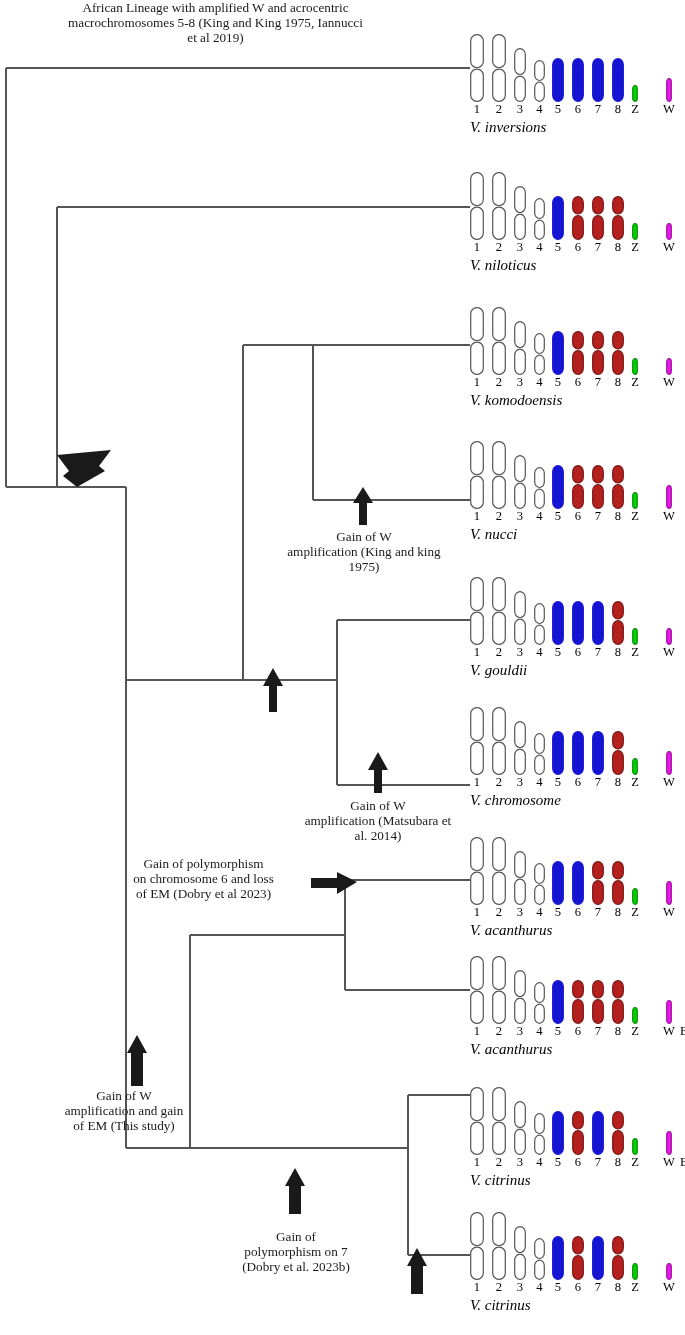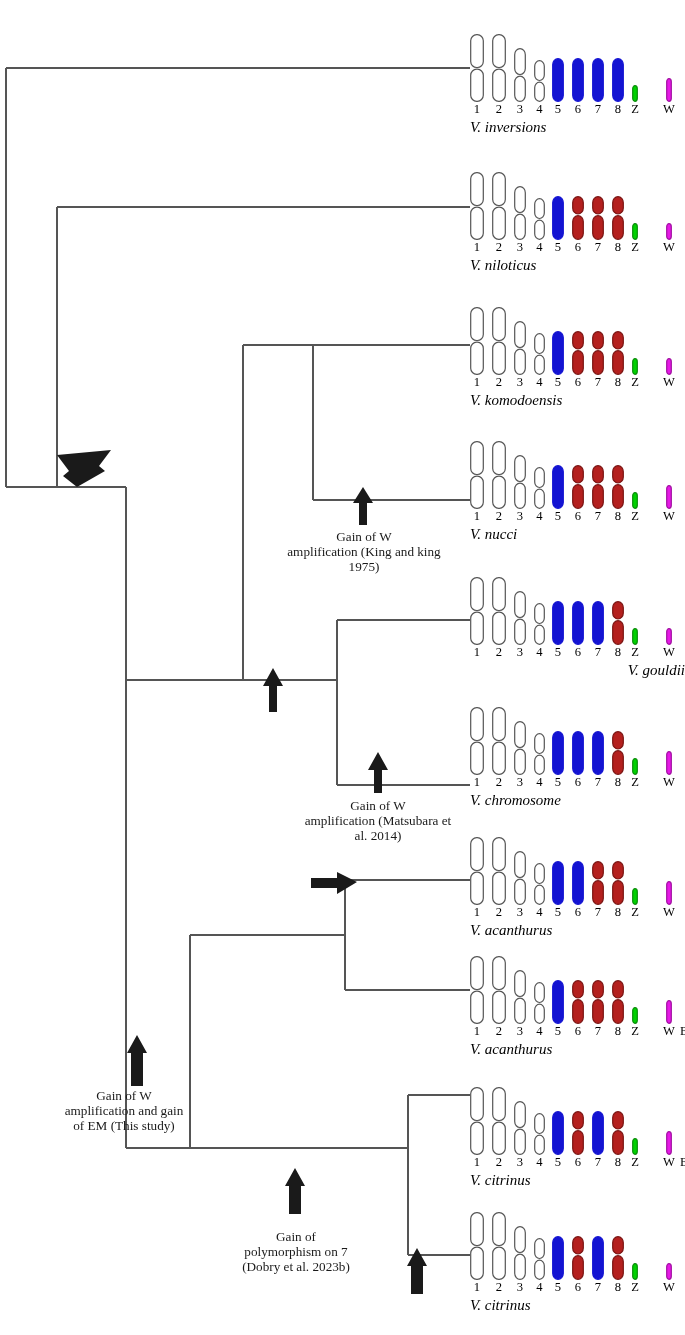--- a/index.html
+++ b/index.html
@@ -80,31 +80,37 @@
       <path d="M357,882 L337,872 L337,878 L311,878 L311,888 L337,888 L337,894 Z"></path>
 
       <path d="M137,1035 L127,1053 L131,1053 L131,1086 L143,1086 L143,1053 L147,1053 Z"></path>
 
       <path d="M295,1168 L285,1186 L289,1186 L289,1214 L301,1214 L301,1186 L305,1186 Z"></path>
 
       <path d="M417,1248 L407,1266 L411,1266 L411,1294 L423,1294 L423,1266 L427,1266 Z"></path>
     </g>
   </svg>
 
+  <div class="ann" style="left:18px;top:0px;width:395px;">African Lineage with amplified W and acrocentric
+macrochromosomes 5-8 (King and King 1975, Iannucci
+et al 2019)</div>
 
 
   <div class="ann" style="left:258px;top:529px;width:212px;">Gain of W
 amplification (King and king
 1975)</div>
 
 
   <div class="ann" style="left:283px;top:798px;width:190px;">Gain of W
 amplification (Matsubara et
 al. 2014)</div>
 
+  <div class="ann" style="left:96px;top:856px;width:215px;">Gain of polymorphism
+on chromosome 6 and loss
+of EM (Dobry et al 2023)</div>
 
   <div class="ann" style="left:36px;top:1088px;width:176px;">Gain of W
 amplification and gain
 of EM (This study)</div>
 
   <div class="ann" style="left:196px;top:1229px;width:200px;">Gain of
 polymorphism on 7
 (Dobry et al. 2023b)</div>
 
 
@@ -465,21 +471,21 @@
           <span class="clbl" style="left: 29px;">2</span>
           <span class="clbl" style="left: 50px;">3</span>
           <span class="clbl" style="left: 69.5px;">4</span>
           <span class="clbl" style="left: 88px;">5</span>
           <span class="clbl" style="left: 108px;">6</span>
           <span class="clbl" style="left: 128px;">7</span>
           <span class="clbl" style="left: 148px;">8</span>
           <span class="clbl" style="left: 165px;">Z</span>
           <span class="clbl" style="left: 199px;">W</span>
         </div>
-        <div class="sp" style="position: relative; left: 0px; margin-top: 2px; text-align: right;">V. gouldii</div>
+        <div class="sp" style="position: relative; left: 0px; margin-top: 2px;">V. gouldii</div>
       </div>
       <div class="karyo" style="left: 470px; top: 703px; width: 215px;">
         <div class="chrom-row">
           <div class="chrom" style="left: 0px; width: 14px; height: 68px;">
             <svg width="14" height="68" style="display:block">
               <rect x="0.7" y="0.7" width="12.6" height="32.8" rx="6" ry="6" fill="#ffffff" stroke="#555555" stroke-width="1.2"></rect>
               <rect x="0.7" y="35.2" width="12.6" height="32.099999999999994" rx="6" ry="6" fill="#ffffff" stroke="#555555" stroke-width="1.2"></rect>
             </svg>
           </div>
           <div class="chrom" style="left: 22px; width: 14px; height: 68px;">

